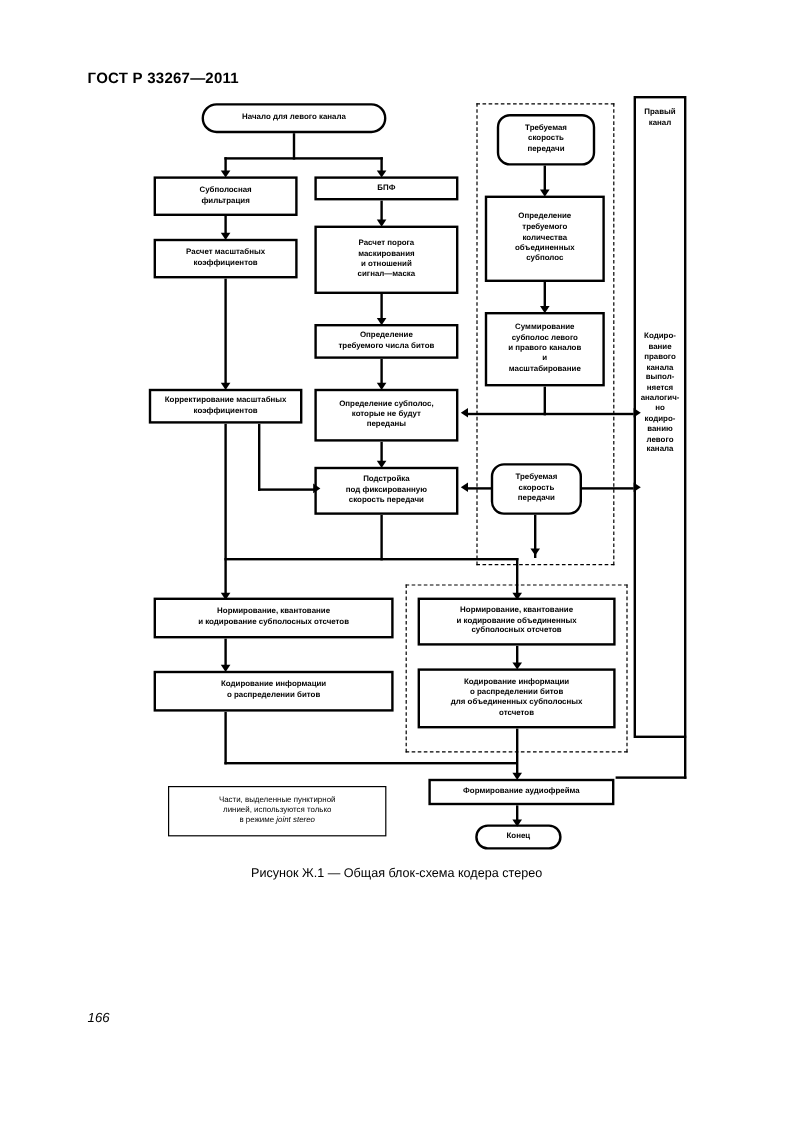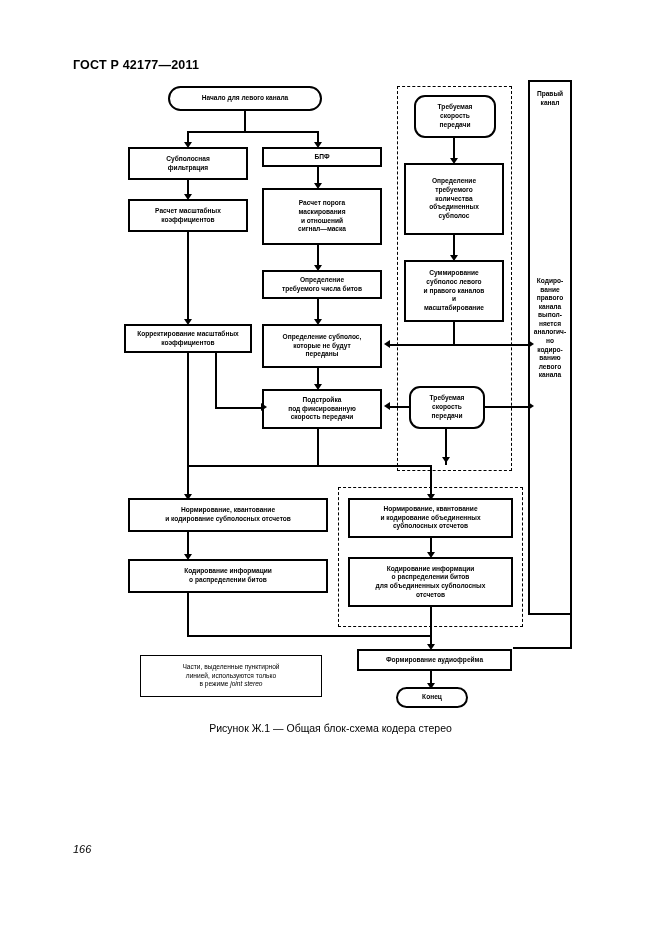--- a/index.html
+++ b/index.html
@@ -36,21 +36,21 @@
   .arr.r{border-top:4px solid transparent;border-bottom:4px solid transparent;border-left:6px solid #000;}
   .arr.l{border-top:4px solid transparent;border-bottom:4px solid transparent;border-right:6px solid #000;}
 
   .it{font-style:italic;}
 </style>
 </head>
 <body>
 
 <div id="page">
 
-  <div class="std-header">ГОСТ Р 42177—2011</div>
+  <div class="std-header">ГОСТ Р 33267—2011</div>
 
   <div class="dashed" style="left:397px;top:86px;width:115px;height:385px;"></div>
   <div class="dashed" style="left:338px;top:487px;width:185px;height:140px;"></div>
 
   <div class="node term" style="left:168px;top:86px;width:154px;height:25px;">
     <span class="txt">Начало для левого канала</span>
   </div>
 
   <div class="ln lnv" style="left:244px;top:111px;height:22px;"></div>
   <div class="ln lnh" style="left:187px;top:131px;width:132px;"></div>

